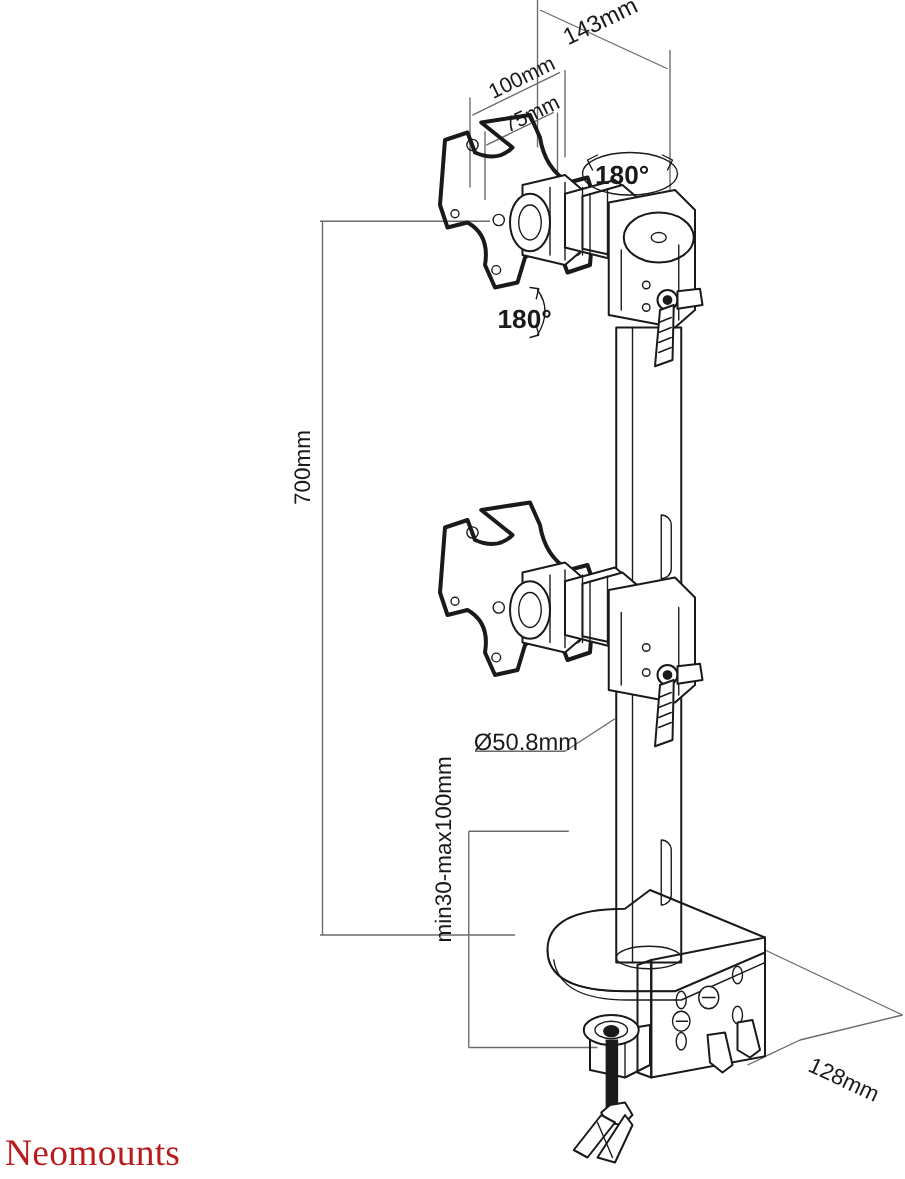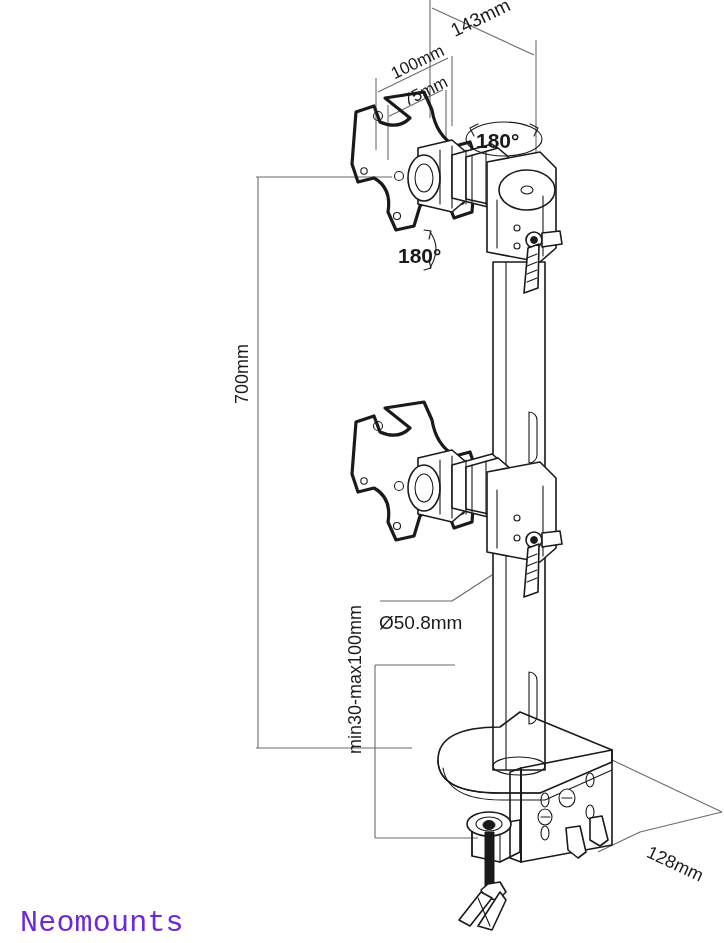--- a/index.html
+++ b/index.html
@@ -26,25 +26,25 @@
   }
   .dim-label {
     position: absolute;
     font-family: "Liberation Sans", sans-serif;
     color: #1a1a1a;
     white-space: nowrap;
     line-height: 1;
   }
   .brand {
     position: absolute;
-    left: 20px;
+    left: 4px;
     top: 908px;
-    font-family: Liberation Mono, monospace;
+    font-family: Liberation Serif, serif;
     font-size: 30px;
-    color: #6d28d9;
+    color: #b91c1c;
     letter-spacing: 0.2px;
     line-height: 1;
     white-space: nowrap;
   }
 </style>
 </head>
 <body>
 
 <div id="page">
 
@@ -239,21 +239,21 @@
   </svg>
 
   <div class="dim-label" style="left:452px; top:22px; font-size:19px; transform:rotate(-26deg); transform-origin:0 50%;">143mm</div>
 
   <div class="dim-label" style="left:392px; top:66px; font-size:17px; transform:rotate(-26deg); transform-origin:0 50%;">100mm</div>
 
   <div class="dim-label" style="left:404px; top:93px; font-size:17px; transform:rotate(-26deg); transform-origin:0 50%;">75mm</div>
 
   <div class="dim-label" style="left:242px; top:395px; font-size:18px; transform:rotate(-90deg); transform-origin:0 50%;">700mm</div>
 
-  <div class="dim-label" style="left:379px; top:585px; font-size:19px;margin-top:28px;">Ø50.8mm</div>
+  <div class="dim-label" style="left:379px; top:585px; font-size:19px;">Ø50.8mm</div>
 
   <div class="dim-label" style="left:355px; top:745px; font-size:18px; transform:rotate(-90deg); transform-origin:0 50%;">min30-max100mm</div>
 
   <div class="dim-label" style="left:648px; top:842px; font-size:18px; transform:rotate(25deg); transform-origin:0 50%;">128mm</div>
 
   <div class="dim-label" style="left:476px; top:130px; font-size:21px; font-weight:bold;">180°</div>
 
   <div class="dim-label" style="left:398px; top:245px; font-size:21px; font-weight:bold;">180°</div>
 
   <div class="brand">Neomounts</div>

